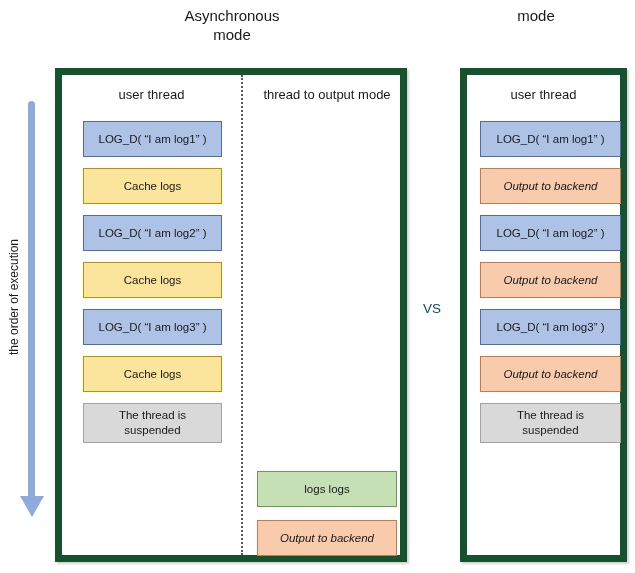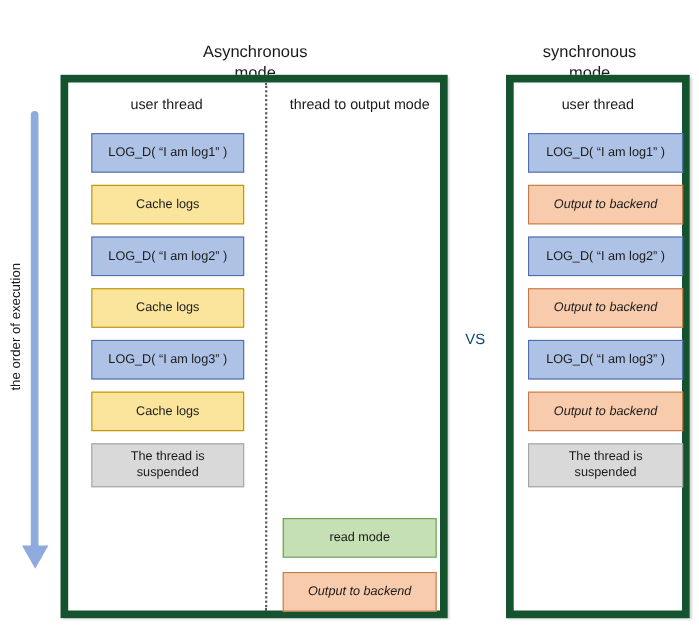--- a/index.html
+++ b/index.html
@@ -15,21 +15,20 @@
 
   
   .mode-title {
     position: absolute;
     top: 6px;
     width: 200px;
     text-align: center;
     font-size: 15px;
     line-height: 19px;
     color: #1a1a1a;
-    margin-top: 32px;
   }
   .mode-title.async { left: 132px; }
   .mode-title.sync  { left: 436px; }
 
   
   .panel {
     position: absolute;
     top: 68px;
     height: 494px;
     background: #ffffff;
@@ -134,21 +133,20 @@
 <body>
 
 <div class="canvas">
 
   <div class="mode-title async">
     <div>Asynchronous</div>
     <div>mode</div>
   </div>
 
   <div class="mode-title sync">
-    <div>synchronous</div>
     <div>mode</div>
   </div>
 
   <div class="exec-arrow-shaft"></div>
   <div class="exec-arrow-head"></div>
   <div class="exec-arrow-label">the order of execution</div>
 
   <div class="panel async">
     <div class="thread-divider"></div>
     <div class="col-header async-user">user thread</div>
@@ -157,21 +155,21 @@
         <div class="box box-log">LOG_D( “I am log1” )</div>
         <div class="box box-cache">Cache logs</div>
         <div class="box box-log">LOG_D( “I am log2” )</div>
         <div class="box box-cache">Cache logs</div>
         <div class="box box-log">LOG_D( “I am log3” )</div>
         <div class="box box-cache">Cache logs</div>
         <div class="box box-suspended">The thread is
 suspended</div>
       </div>
     <div class="stack async-output">
-        <div class="box box-read">read mode</div>
+        <div class="box box-read">logs logs</div>
         <div class="box box-output">Output to backend</div>
       </div>
   </div>
 
   <div class="vs-label">VS</div>
 
   <div class="panel sync">
     <div class="col-header sync-user">user thread</div>
     <div class="stack sync-user">
         <div class="box box-log">LOG_D( “I am log1” )</div>

